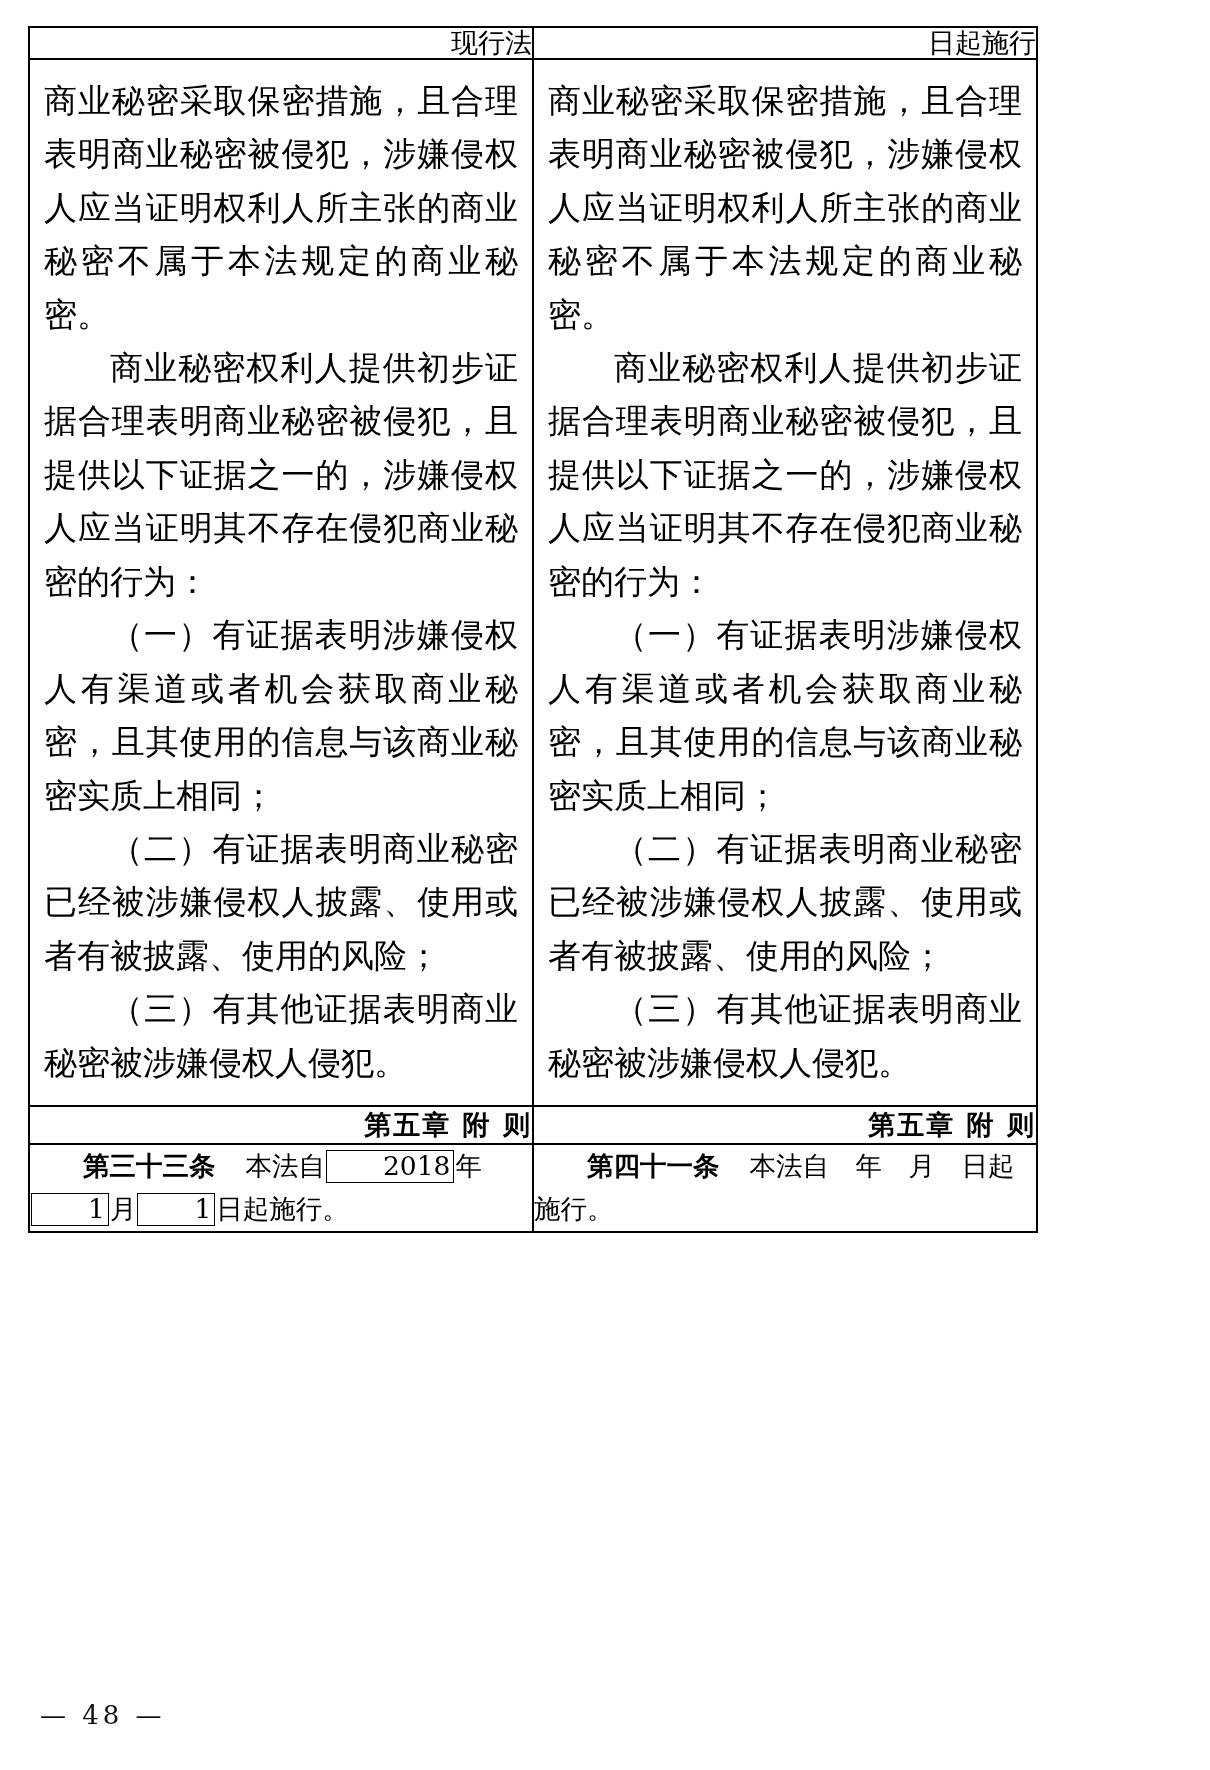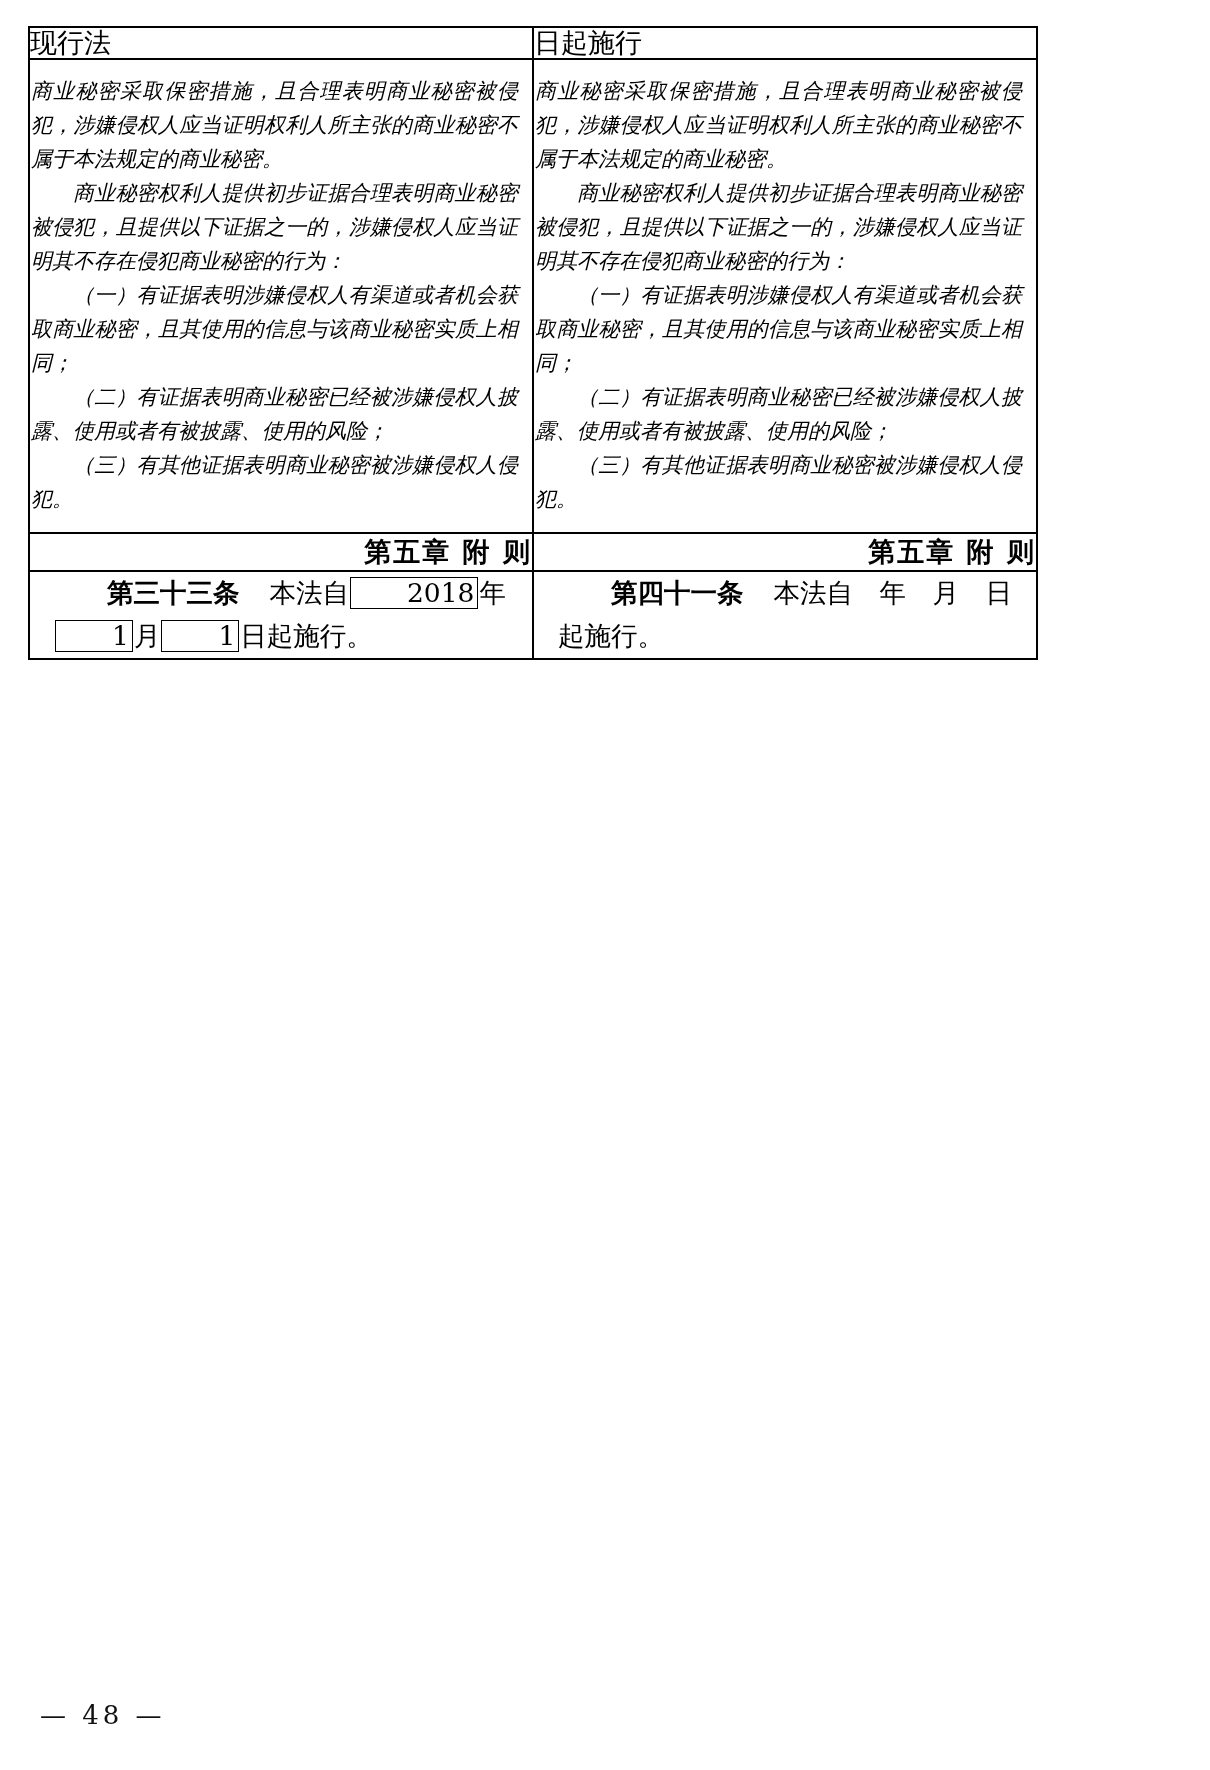--- a/index.html
+++ b/index.html
@@ -33,33 +33,32 @@
   }
   table.cmp td {
     border: 2px solid #000;
     vertical-align: top;
     padding: 0;
   }
   .col-l { width: 504px; }
   .col-r { width: 504px; }
 
   .hdr {
-    text-align: left;
+    text-align: right;
     font-size: 27px;
     line-height: 1.1;
     padding: 20px 0 20px 0;
     font-family: "DejaVu Serif", "Liberation Serif", serif;
   }
   .cellbody {
-    padding: 14px 14px 16px 1px;
-    font-size: 21px;
+    padding: 14px 14px 16px 14px;
+    font-size: 33px;
     line-height: 1.62;
     text-align: justify;
     text-justify: inter-ideograph;
-    font-style: italic;
   }
   .cellbody p {
     margin: 0;
     text-indent: 2em;
   }
   .cellbody p.noind {
     text-indent: 0;
   }
   .chapter {
     text-align: right;
@@ -69,21 +68,21 @@
     letter-spacing: 2px;
   }
   .emptycell {
     height: 240px;
   }
   .lastcell {
     padding: 14px 14px 18px 14px;
     font-size: 26.5px;
     line-height: 1.62;
   }
-  .lastcell p { margin: 0; text-indent: 2em; padding-left: 24px; }
+  .lastcell p { margin: 0; text-indent: 2em; }
   .artnum { font-weight: bold; }
   .boxed {
     display: inline-block;
     border: 1.6px solid #000;
     padding: 0 3px;
     line-height: 1.15;
     margin: 0 1px;
   }
   .gap { display: inline-block; width: 30px; }
   .footer {

